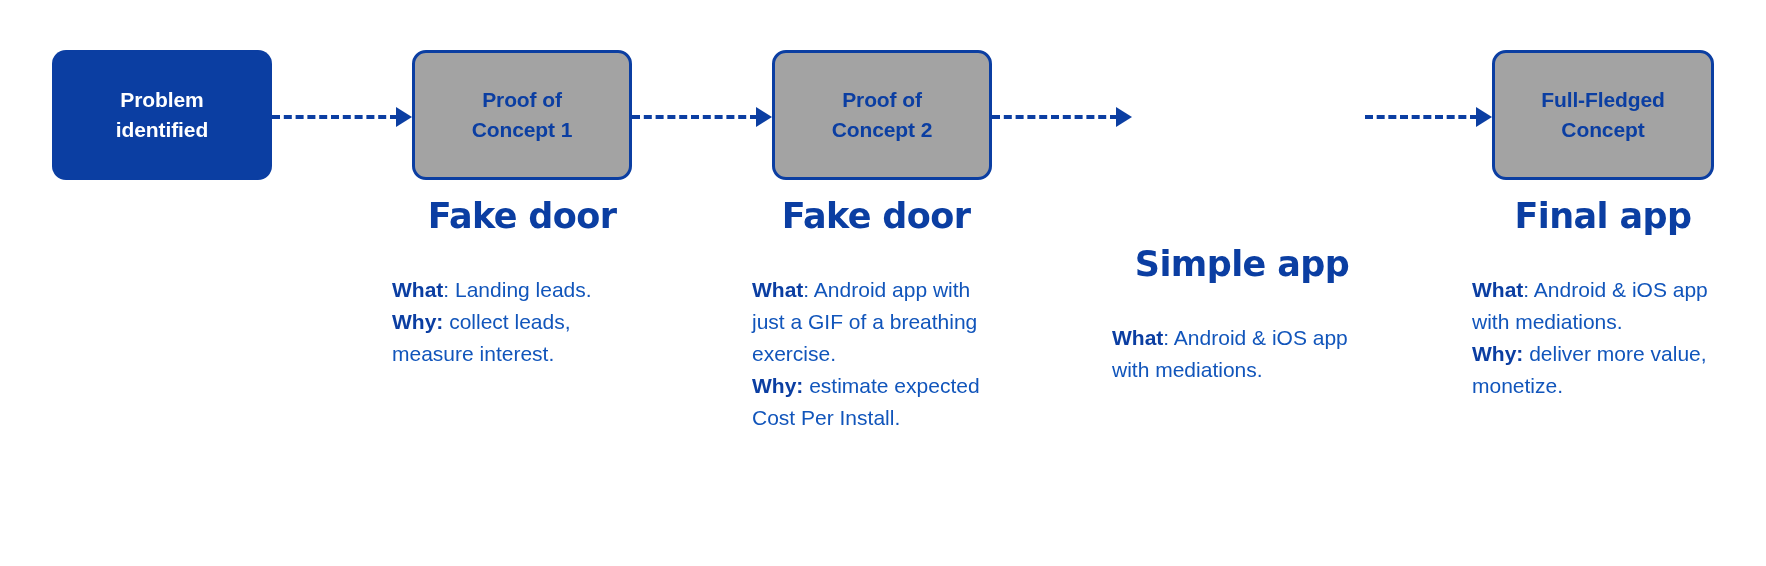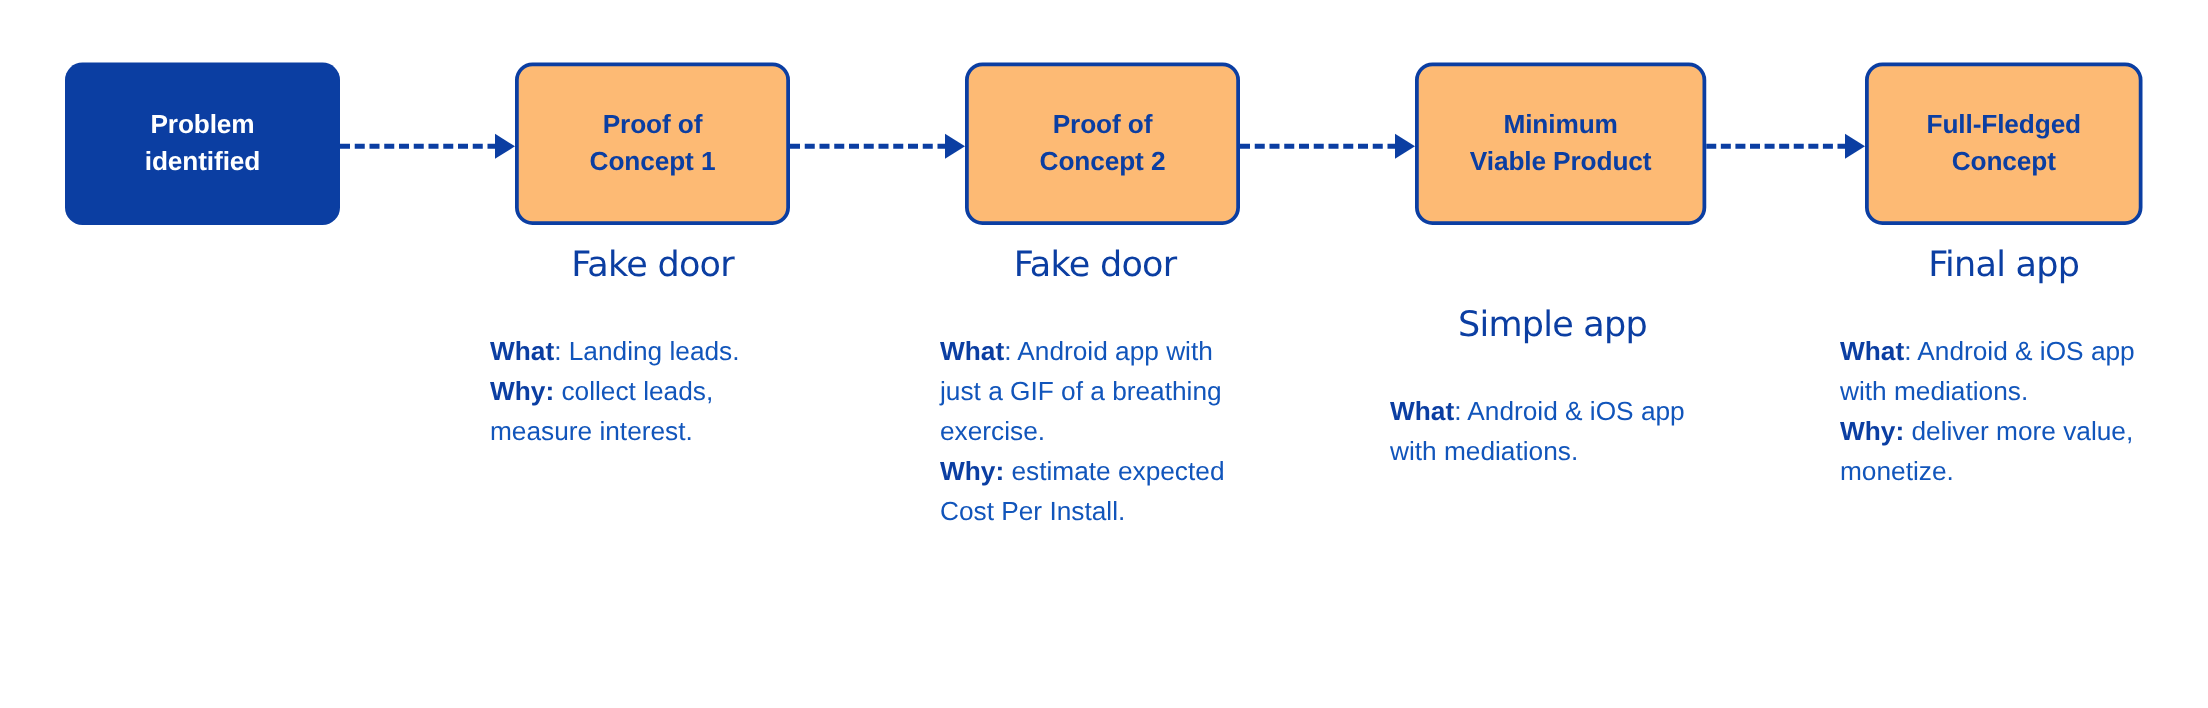--- a/index.html
+++ b/index.html
@@ -44,21 +44,21 @@
     font-size: 21px;
     line-height: 1.42;
     letter-spacing: -0.1px;
   }
   .node.filled {
     background: #0B3EA2;
     color: #ffffff;
     border: none;
   }
   .node.outlined {
-    background: #fdba74;
+    background: #a3a3a3;
     color: #0B3EA2;
     border: 3px solid #0B3EA2;
     align-items: center;
   }
 
   .node-label { white-space: pre-line; display: block; padding: 0 8px; }
 
   
   .connector {
     position: absolute;
@@ -85,22 +85,22 @@
     border-left: 16px solid #0B3EA2;
   }
 
   
   .col {
     position: absolute;
     top: 196px;
   }
   .col-heading {
     color: #0B3EA2;
-    font-size: 28px;
-    font-weight: normal;
+    font-size: 35px;
+    font-weight: bold;
     line-height: 1.15;
     letter-spacing: -0.6px;
     text-align: center;
     margin: 0 0 38px 0;
     font-family: "DejaVu Sans", "Liberation Sans", sans-serif;
   }
   .col-body {
     color: #1155BB;
     font-size: 21px;
     line-height: 1.52;
@@ -139,24 +139,20 @@
     <div class="node outlined" style="left:772px; width:220px;">
       <span class="node-label">Proof of
 Concept 2</span>
     </div>
 
     <div class="connector" style="left:992px; width:140px;">
       <span class="dash-line"></span>
       <span class="arrow-head"></span>
     </div>
 
-    <div class="node outlined" style="left:1132px; width:233px;">
-      <span class="node-label">Minimum
-Viable Product</span>
-    </div>
 
     <div class="connector" style="left:1365px; width:127px;">
       <span class="dash-line"></span>
       <span class="arrow-head"></span>
     </div>
 
     <div class="node outlined" style="left:1492px; width:222px;">
       <span class="node-label">Full-Fledged
 Concept</span>
     </div>

